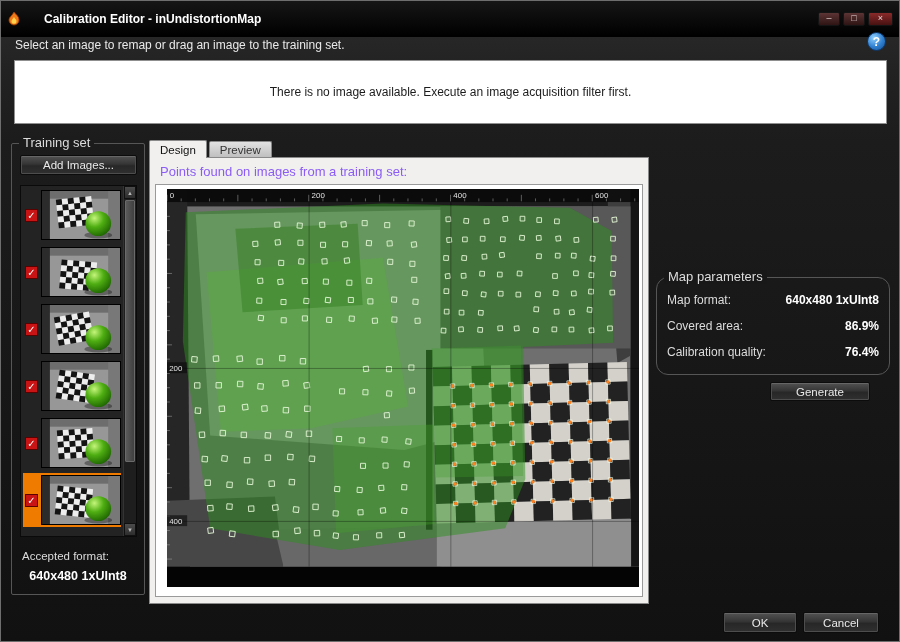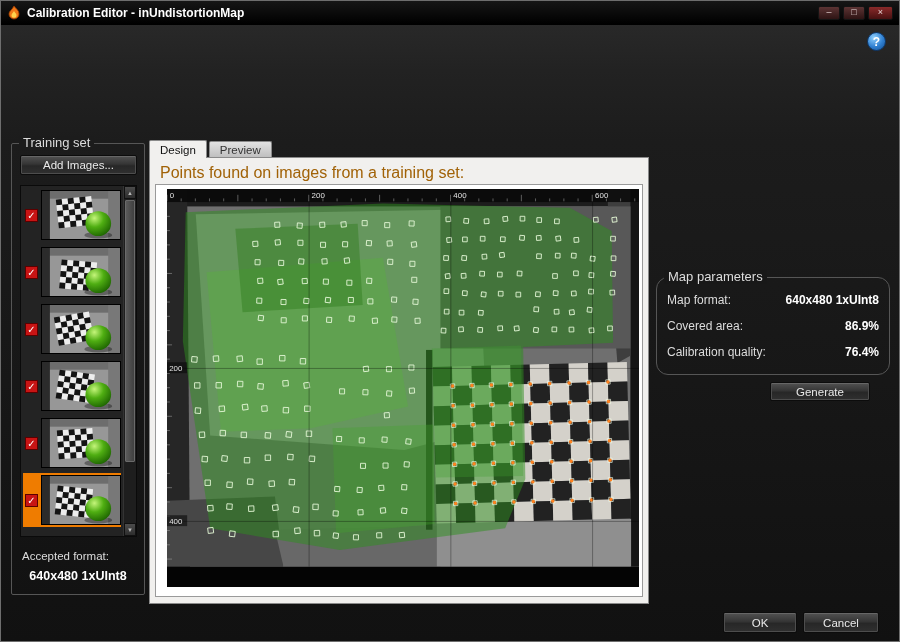--- a/index.html
+++ b/index.html
@@ -6,22 +6,22 @@
   html,body { margin:0; padding:0; background:#000; }
   body { font-family:"Liberation Sans", sans-serif; }
 
   .window {
     position:relative; width:900px; height:642px;
     background:linear-gradient(180deg,#2c2c2c 0px,#222222 70px,#1c1c1c 140px,#171717 380px,#111111 642px);
     border:1px solid #6e6e6e; overflow:hidden; color:#e8e8e8;
   }
 
   
-  .titlebar { position:absolute; left:0; top:0; right:0; height:24px;
-    background:linear-gradient(#161616,#000); display:flex; align-items:center; padding:0 6px; gap:6px;
+  .titlebar { position:absolute; left:0; top:0; right:0; height:36px;
+    background:linear-gradient(#161616,#000); display:flex; align-items:center; padding:0 6px; gap:23px;
     border-bottom:1px solid #000; }
   .apptitle { font-size:12px; font-weight:bold; color:#fff; }
   .winbtns { margin-left:auto; display:flex; gap:3px; }
   .winbtn { width:22px; height:14px; display:flex; align-items:center; justify-content:center;
     font-size:9px; line-height:1; color:#e6d6d6; background:linear-gradient(#5c3434,#2e1414);
     border:1px solid #141414; border-radius:2px; cursor:pointer; }
   .winbtn.close { width:25px; background:linear-gradient(#8a2a2a,#471111); }
 
   
   .instruction { position:absolute; left:14px; top:37px; font-size:12px; color:#e9e9e9; }
@@ -68,21 +68,21 @@
     font-size:12.5px; font-weight:bold; color:#fff; }
 
   
   .tabbar { position:absolute; left:148px; top:139px; display:flex; gap:2px; }
   .tab { height:17px; padding:0 10px; font-size:11.5px; display:flex; align-items:center;
     border:1px solid #8a8a8a; border-bottom:none; border-radius:2px 2px 0 0; cursor:pointer; }
   .tab.active { background:#f1f0ee; color:#111; height:18px; position:relative; z-index:3; }
   .tab.inactive { background:linear-gradient(#e2e2e2,#bdbdbd); color:#333; margin-top:1px; }
   .tabpanel { position:absolute; left:148px; top:156px; width:500px; height:447px;
     background:#f1f0ee; border:1px solid #8a8a8a; z-index:2; }
-  .caption { position:absolute; left:10px; top:6px; font-size:16px; color:#a16207; }
+  .caption { position:absolute; left:10px; top:6px; font-size:13px; color:#8b5cf6; }
   .imageview { position:absolute; left:5px; top:26px; width:488px; height:413px; background:#fff;
     border:1px solid #9a9a9a; overflow:hidden; cursor:crosshair; }
   #scene { position:absolute; left:11px; top:4px; width:472px; height:398px; display:block; }
   #scene text { font-family:"Liberation Sans", sans-serif; font-size:11px; fill:#e2e2e2; }
 
   
   #settings-group { left:655px; top:142px; width:234px; height:124px; }
   .set-label { position:absolute; left:10px; font-size:11.5px; color:#dcdcdc; }
   .spin { position:absolute; right:8px; width:64px; height:18px; display:flex;
     background:#fff; border:1px solid #6e6e6e; }
@@ -125,22 +125,26 @@
       <path d="M7 5 C8 7 9.5 7.4 9.5 9.3 A2.5 2.5 0 1 1 4.5 9.3 C4.5 7.6 6 7 7 5 Z" fill="#ffd24d"></path>
     </svg>
     <span class="apptitle">Calibration Editor - inUndistortionMap</span>
     <div class="winbtns">
       <div class="winbtn">–</div>
       <div class="winbtn">□</div>
       <div class="winbtn close">×</div>
     </div>
   </div>
 
+  <div class="instruction">Select an image to remap or drag an image to the training set.</div>
   <div class="help-btn">?</div>
 
+  <div class="notice">
+    <span>There is no image available. Execute an image acquisition filter first.</span>
+  </div>
 
   <div class="groupbox" id="training-group">
     <div class="gb-title">Training set</div>
     <button class="btn" id="add-images">Add Images...</button>
     <div class="train-list">
       <div class="items">
           <div class="item">
     <div class="checkbox"><span>✓</span></div>
     <svg class="thumb" viewBox="0 0 79 50" preserveAspectRatio="none">
       <rect width="79" height="50" fill="#979797"></rect>

